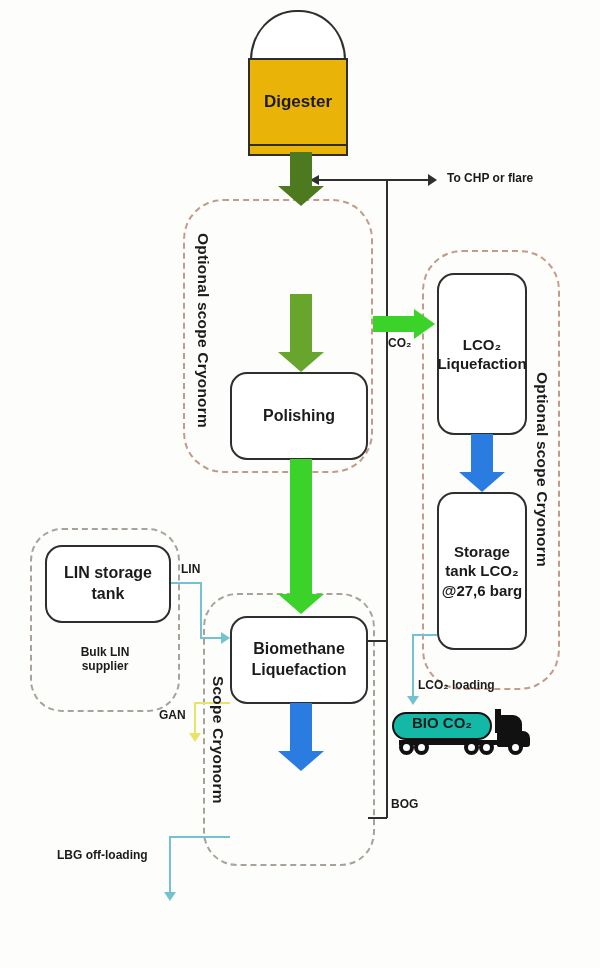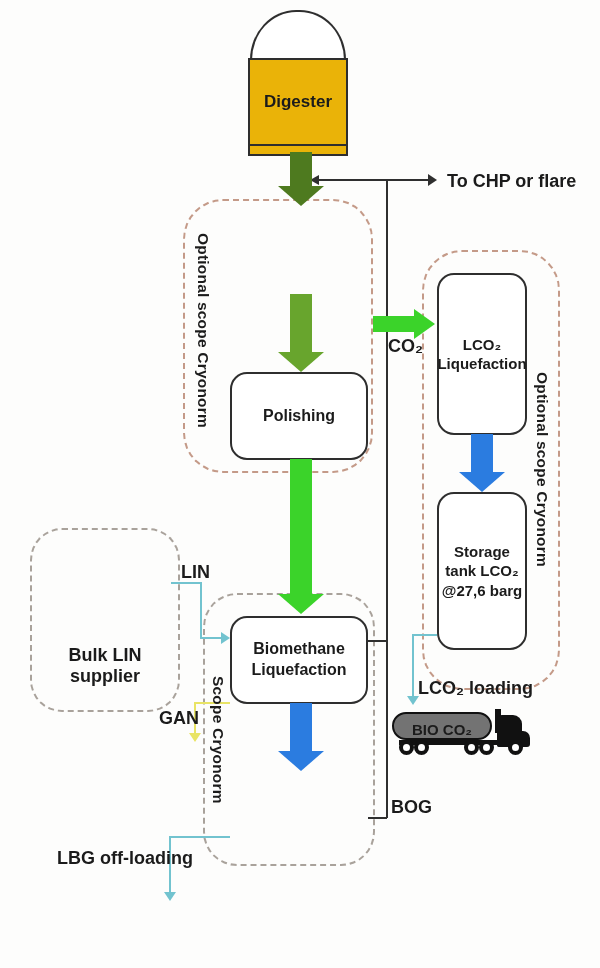--- a/index.html
+++ b/index.html
@@ -19,21 +19,21 @@
   
   .scope {
     position:absolute; border:2px dashed var(--scope-dash-optional,#c49a88);
     border-radius:40px; box-sizing:border-box; z-index:1; background:transparent;
   }
   .scope.gray { border-color: var(--scope-dash-gray,#a9a29b); }
   .vlabel {
     position:absolute; writing-mode:vertical-rl; font-weight:bold; font-size:15.5px;
     color:#1b1b1b; white-space:nowrap; z-index:4; letter-spacing:0.2px;
   }
-  .hlabel { position:absolute; font-weight:bold; font-size:18px; white-space:pre-line; z-index:8; }
+  .hlabel { position:absolute; font-weight:bold; font-size:12px; white-space:pre-line; z-index:8; }
   .hlabel.center { text-align:center; }
   
   .vline, .hline { position:absolute; background:var(--line-black,#2f2f2f); z-index:2; }
   
   .shaft { position:absolute; z-index:6; }
   .tri { position:absolute; width:0; height:0; z-index:6; }
   .tri.down-lg  { border-left:23px solid transparent; border-right:23px solid transparent; border-top-width:20px; border-top-style:solid; }
   .tri.right-lg { border-top:15px solid transparent; border-bottom:15px solid transparent; border-left-width:21px; border-left-style:solid; }
   .tri.down-sm  { border-left:6px solid transparent; border-right:6px solid transparent; border-top-width:9px; border-top-style:solid; }
   .tri.right-sm { border-top:6px solid transparent; border-bottom:6px solid transparent; border-left-width:9px; border-left-style:solid; }
@@ -59,23 +59,23 @@
     position:absolute; background:#fff; border:2px solid #2e2e2e; border-bottom:none;
     border-radius:48px 48px 0 0 / 52px 52px 0 0; box-sizing:border-box; z-index:5;
   }
   .dig-body, .dig-base {
     position:absolute; background:#eab308; border:2px solid #2e2e2e; box-sizing:border-box; z-index:5;
     display:flex; align-items:center; justify-content:center; font-weight:bold; font-size:17px;
   }
   
   .truck { position:absolute; width:140px; height:56px; z-index:7; }
   .truck .tank {
-    position:absolute; left:0; top:3px; width:100px; height:28px; background:#737373;
+    position:absolute; left:0; top:3px; width:100px; height:28px; background:#14b8a6;
     border:2.5px solid #111; border-radius:14px; box-sizing:border-box;
-    display:flex; align-items:flex-end; justify-content:center; font-weight:bold; font-size:15px;
+    display:flex; align-items:flex-start; justify-content:center; font-weight:bold; font-size:15px;
   }
   .truck .chassis { position:absolute; left:7px; top:31px; width:98px; height:5px; background:#111; }
   .truck .stack { position:absolute; left:103px; top:0; width:6px; height:24px; background:#111; }
   .truck .cabin { position:absolute; left:105px; top:6px; width:25px; height:32px; background:#111; border-radius:5px 9px 2px 2px; }
   .truck .hood  { position:absolute; left:105px; top:22px; width:33px; height:16px; background:#111; border-radius:0 7px 3px 3px; }
   .wheel {
     position:absolute; width:15px; height:15px; border:4px solid #111; background:#fff;
     border-radius:50%; box-sizing:border-box; top:31px;
   }
 </style>
@@ -138,20 +138,24 @@
   </div>
   <div class="node small" style="left:437px; top:273px; width:90px; height:162px;">
     <span>LCO₂
 Liquefaction</span>
   </div>
   <div class="node small" style="left:437px; top:492px; width:90px; height:158px;">
     <span>Storage
 tank LCO₂
 @27,6 barg</span>
   </div>
+  <div class="node" style="left:45px; top:545px; width:126px; height:78px;">
+    <span>LIN storage
+tank</span>
+  </div>
 
   <div class="hline c-util" style="left:171px; top:582px; width:30px; height:2px;"></div>
   <div class="vline c-util" style="left:200px; top:582px; width:2px; height:56px;"></div>
   <div class="hline c-util" style="left:200px; top:637px; width:22px; height:2px;"></div>
   <div class="tri right-sm r-util" style="left:221px; top:632px;"></div>
   <div class="hlabel" style="left:181px; top:562px;">LIN</div>
 
   <div class="hline c-gan" style="left:195px; top:702px; width:35px; height:2px;"></div>
   <div class="vline c-gan" style="left:194px; top:702px; width:2px; height:31px;"></div>
   <div class="tri down-sm t-gan" style="left:189px; top:733px;"></div>

